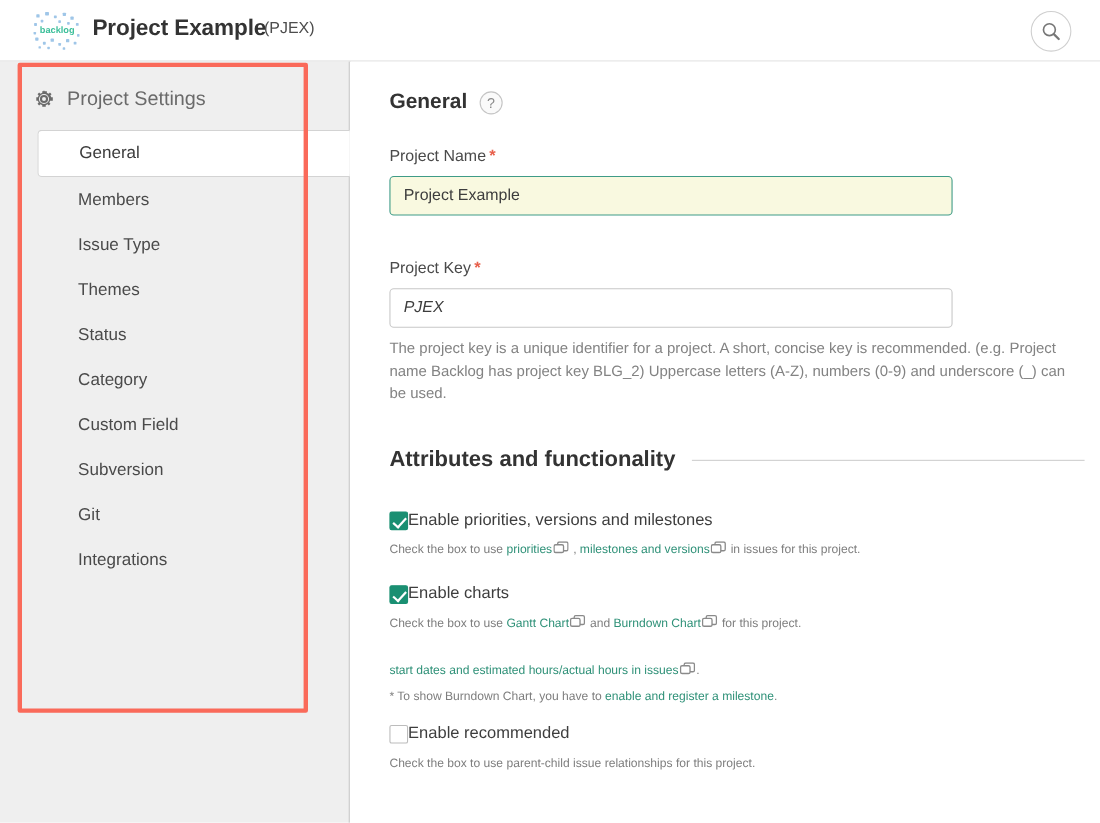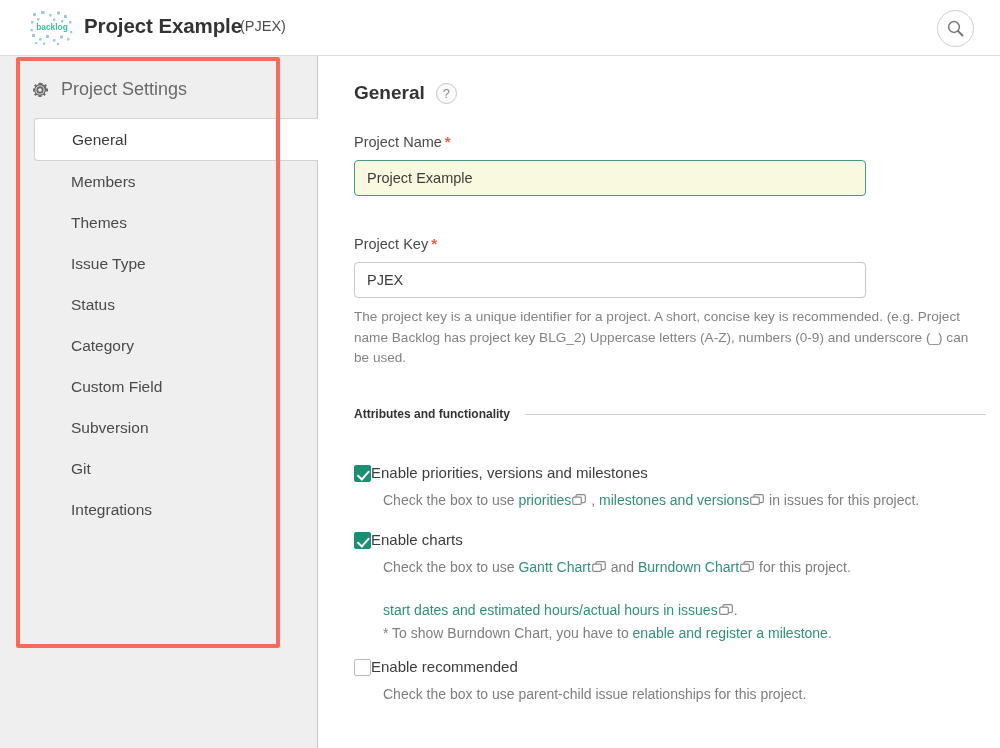--- a/index.html
+++ b/index.html
@@ -175,40 +175,41 @@
     border-radius: 4px;
     outline: none;
   }
   .text-input.focused {
     background: #f9f9e0;
     border: 1.6px solid #3f9b87;
   }
   .text-input.normal {
     background: #ffffff;
     border: 1px solid #c8c8c8;
+    font-style: italic;
   }
 
   .hint-text {
     position: absolute;
     font-size: 13.6px;
     color: #838383;
     line-height: 20.5px;
     width: 620px;
   }
 
   .attr-header {
     position: absolute;
     left: 35px; top: 351px;
     width: 632px;
     display: flex;
     align-items: center;
     gap: 15px;
   }
   .attr-header-text {
-    font-size: 12px;
+    font-size: 20px;
     font-weight: bold;
     color: #333333;
     white-space: nowrap;
   }
   .attr-header-rule {
     flex: 1;
     height: 1px;
     background: #cfcfcf;
   }
 
@@ -242,23 +243,22 @@
     border: solid #ffffff;
     border-width: 0 2.1px 2.1px 0;
     transform: rotate(42deg);
   }
   .check-label {
     font-size: 15px;
     color: #3d3d3d;
     line-height: 19px;
   }
   .check-desc {
-    margin-left: 29px;
     margin-top: 8px;
-    font-size: 14px;
+    font-size: 11px;
     color: #7e7e7e;
     line-height: 20.5px;
   }
   .lnk {
     color: #2f9178;
     cursor: pointer;
   }
   .popicon {
     display: inline-block;
     vertical-align: -2px;
@@ -314,22 +314,22 @@
       <svg width="20" height="20" viewBox="0 0 20 20">
         <path fill="#6a6a6a" d="M10 6.3a3.7 3.7 0 1 0 0 7.4 3.7 3.7 0 0 0 0-7.4zm0 5.5a1.8 1.8 0 1 1 0-3.6 1.8 1.8 0 0 1 0 3.6z"></path>
         <path fill="#6a6a6a" d="M18 8.4h-1.5a6.8 6.8 0 0 0-.7-1.7l1.1-1.1-1.5-1.5-1.1 1.1a6.8 6.8 0 0 0-1.7-.7V3H10.5v-.4H9.4V3H8.4v1.5a6.8 6.8 0 0 0-1.7.7L5.6 4.1 4.1 5.6l1.1 1.1a6.8 6.8 0 0 0-.7 1.7H3v3.2h1.5a6.8 6.8 0 0 0 .7 1.7l-1.1 1.1 1.5 1.5 1.1-1.1a6.8 6.8 0 0 0 1.7.7V17h3.2v-1.5a6.8 6.8 0 0 0 1.7-.7l1.1 1.1 1.5-1.5-1.1-1.1a6.8 6.8 0 0 0 .7-1.7H18V8.4zm-8 6.2a4.6 4.6 0 1 1 0-9.2 4.6 4.6 0 0 1 0 9.2z"></path>
       </svg>
       <span class="sidebar-header-label">Project Settings</span>
     </div>
 
     <div class="nav">
       <div class="nav-item active"><span>General</span></div>
       <div class="nav-item"><span>Members</span></div>
+      <div class="nav-item"><span>Issue Type</span></div>
       <div class="nav-item"><span>Themes</span></div>
-      <div class="nav-item"><span>Issue Type</span></div>
       <div class="nav-item"><span>Status</span></div>
       <div class="nav-item"><span>Category</span></div>
       <div class="nav-item"><span>Custom Field</span></div>
       <div class="nav-item"><span>Subversion</span></div>
       <div class="nav-item"><span>Git</span></div>
       <div class="nav-item"><span>Integrations</span></div>
     </div>
   </div>
 
   <div class="annotation-box"></div>

